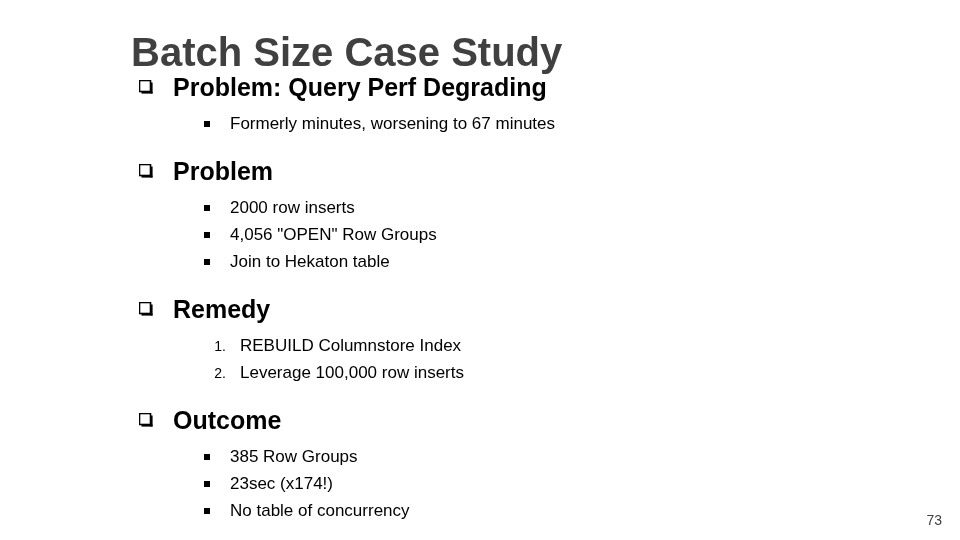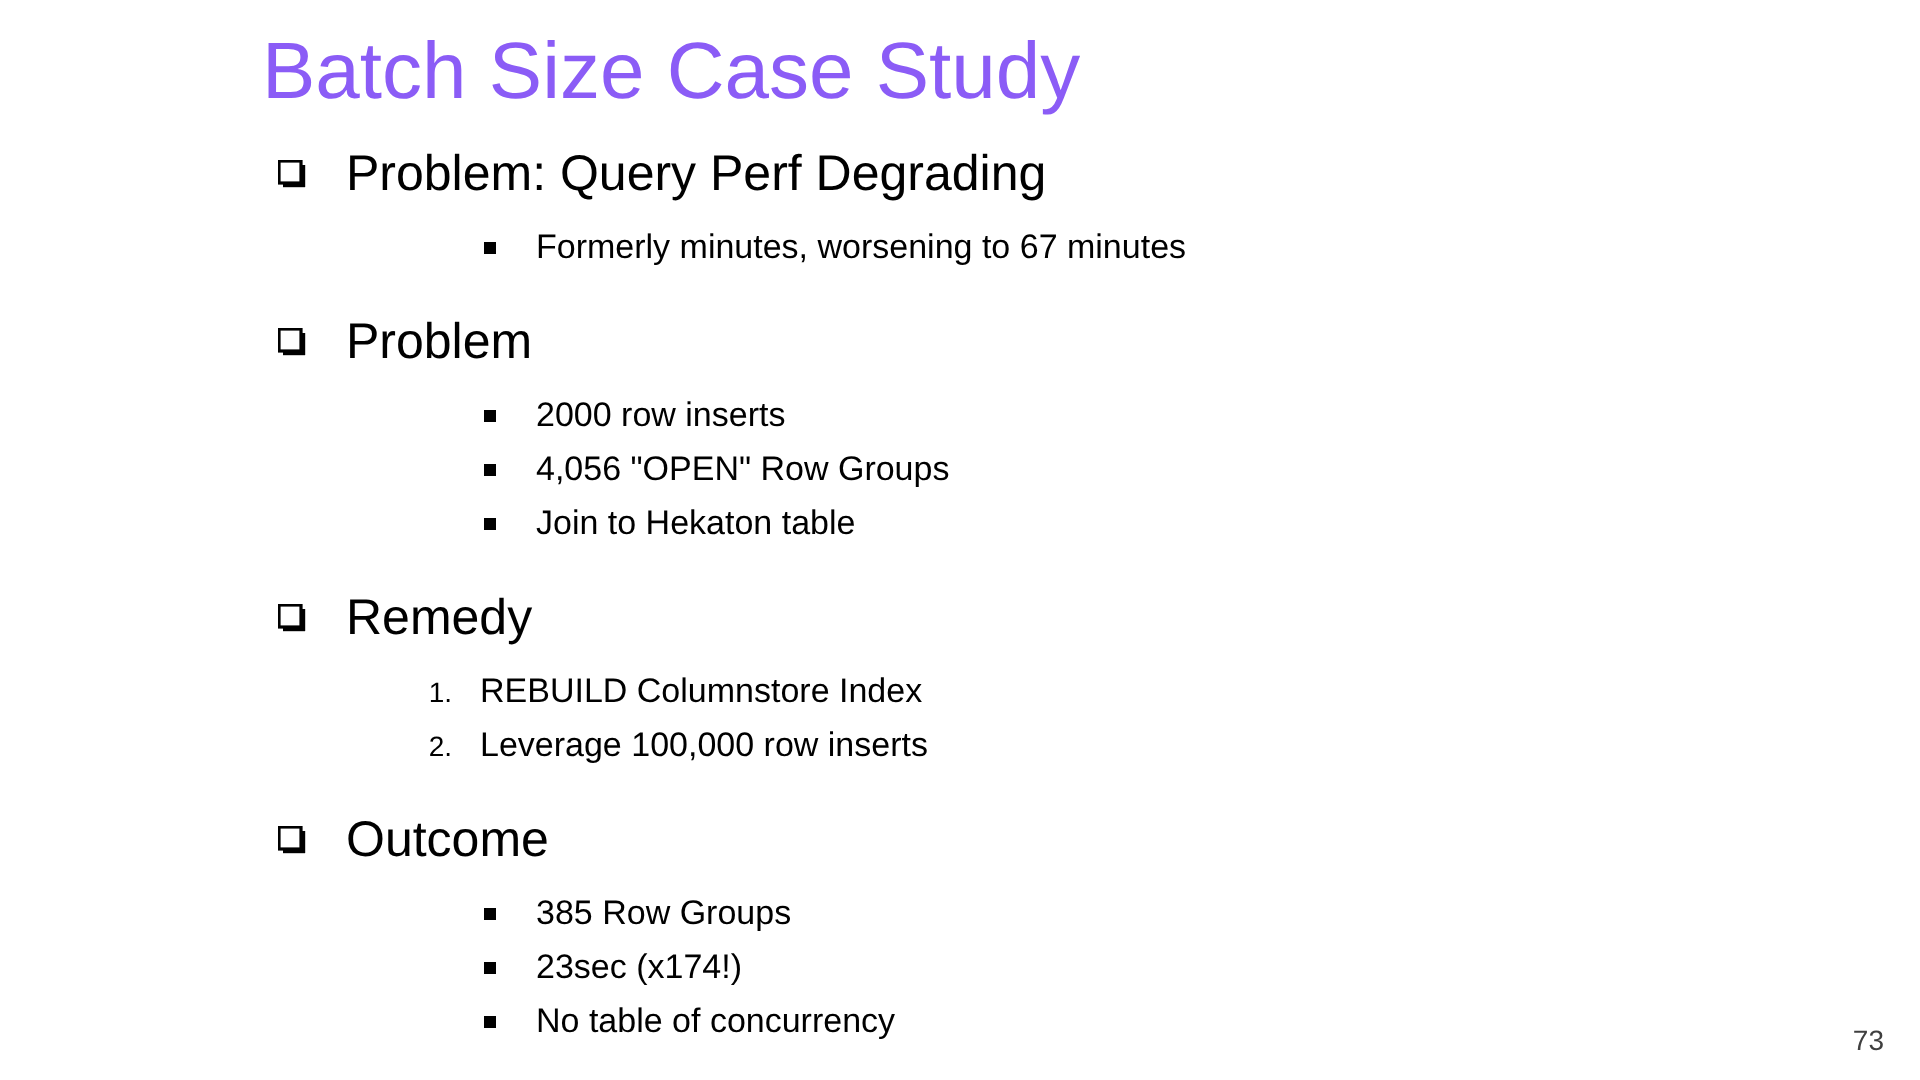--- a/index.html
+++ b/index.html
@@ -16,26 +16,26 @@
     width: 960px;
     height: 540px;
     background: #ffffff;
     overflow: hidden;
   }
 
   
   #slide-title {
     position: absolute;
     left: 131px;
-    top: 12px;
+    top: 28px;
     font-size: 40px;
     line-height: 48px;
-    font-weight: 400;
+    font-weight: 700;
     letter-spacing: 0px;
-    color: #8b5cf6;
+    color: #404040;
     white-space: nowrap;
   }
 
   
   #body {
     position: absolute;
     left: 0;
     top: 70px;
     width: 960px;
   }
@@ -44,21 +44,21 @@
     position: relative;
   }
 
   
   .l1 {
     position: relative;
     display: block;
     padding-left: 173px;
     font-size: 25px;
     line-height: 34px;
-    font-weight: 400;
+    font-weight: 700;
     color: #000000;
     white-space: nowrap;
   }
   .l1 .bullet {
     position: absolute;
     left: 139px;
     top: 0;
     width: 18px;
     height: 34px;
     line-height: 34px;
@@ -71,21 +71,20 @@
   
   .l2 {
     position: relative;
     display: block;
     padding-left: 230px;
     font-size: 17px;
     line-height: 27px;
     font-weight: 400;
     color: #000000;
     white-space: nowrap;
-    margin-left: 38px;
   }
   .l2 .bullet {
     position: absolute;
     left: 204px;
     top: 0;
     width: 10px;
     height: 27px;
     display: block;
   }
   .l2 .bullet i {

